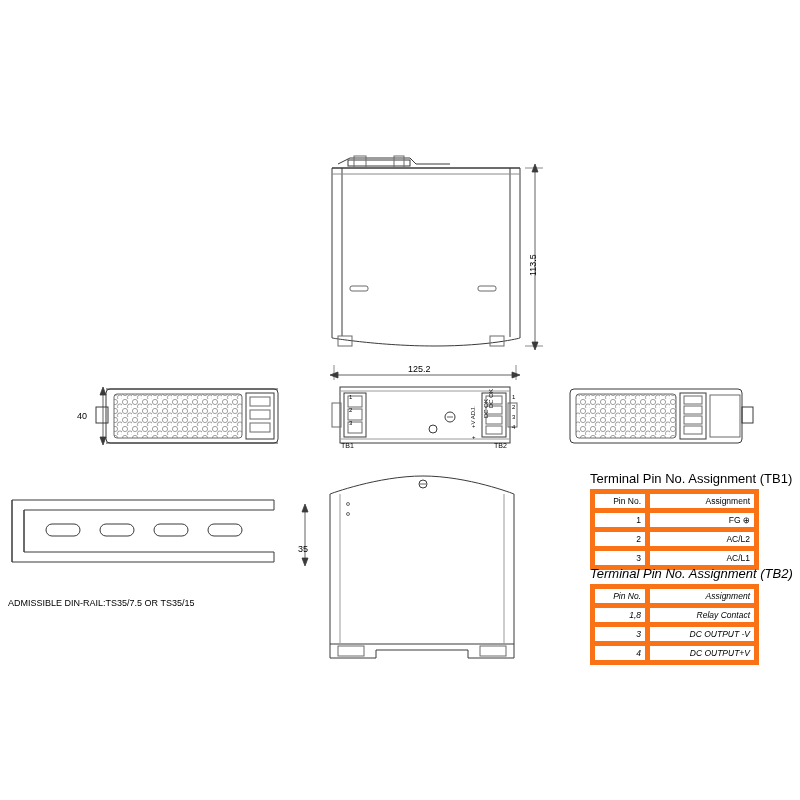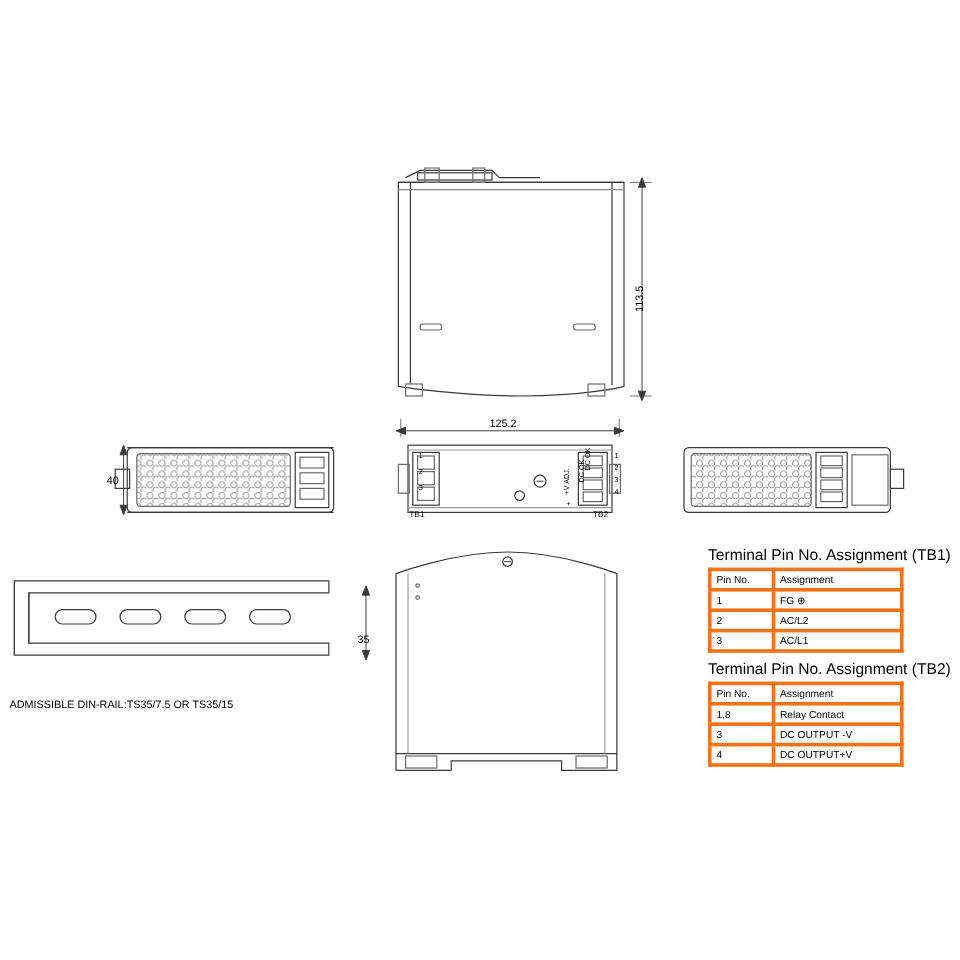--- a/index.html
+++ b/index.html
@@ -1,26 +1,26 @@
 <!DOCTYPE html>
 <html><head>
 <meta charset="utf-8">
 <style>
   html,body{margin:0;padding:0;background:#ffffff;}
   body{width:800px;height:800px;position:relative;font-family:"Liberation Sans",sans-serif;color:#000;}
-  .stage{position:absolute;left:0;top:0;width:800px;height:592px;}
+  .stage{position:absolute;left:0;top:16px;width:800px;height:592px;}
   .abs{position:absolute;}
   .lbl{font-size:9px;color:#000;white-space:nowrap;}
   .lbl.small{font-size:7px;}
   .lbl.tiny{font-size:6px;}
   .rot90{transform:rotate(-90deg);transform-origin:left top;}
   svg{display:block;}
   table{border-collapse:collapse;}
   .tbl-title{font-size:13px;margin-bottom:3px;white-space:nowrap;}
-  .tbl td{border:3px solid #f97316;font-size:8.5px;height:14px;padding:0 4px;text-align:left;color:#000;}
+  .tbl td{border:5px solid #f97316;font-size:8.5px;height:14px;padding:0 4px;text-align:right;color:#000;}
   .tbl td.pin{width:42px;}
   .tbl td.asg{width:96px;}
   .tbl tr.head td{font-size:8.5px;}
   .note{font-size:9px;white-space:nowrap;text-align:right;}
 </style>
 </head>
 <body>
 
 <div class="stage">
 
@@ -103,21 +103,21 @@
 
   <div class="abs" style="left:94px;top:371px;">
     <svg width="18" height="58" viewBox="0 0 18 58">
       <g stroke="#3a3a3a" stroke-width="0.8" fill="#3a3a3a">
         <line x1="9" y1="4" x2="9" y2="54"></line>
         <path d="M9 0 L6 8 L12 8 Z"></path>
         <path d="M9 58 L6 50 L12 50 Z"></path>
       </g>
     </svg>
   </div>
-  <div class="abs lbl" style="left:77px;top:395px;margin-left:12px;">40</div>
+  <div class="abs lbl" style="left:77px;top:395px;">40</div>
 
   <div class="abs" style="left:330px;top:365px;">
     <svg width="190" height="72" viewBox="0 0 190 72">
       <g fill="none" stroke="#3a3a3a" stroke-width="1">
         <rect x="10" y="6" width="170" height="56" fill="#fff"></rect>
         <path d="M10 10 L180 10" stroke="#9a9a9a"></path>
         <path d="M10 58 L180 58" stroke="#9a9a9a"></path>
 
         <rect x="14" y="12" width="22" height="44" stroke="#3a3a3a"></rect>
         <rect x="18" y="15" width="14" height="11" stroke="#6a6a6a"></rect>
@@ -243,21 +243,21 @@
         <td>AC/L2</td>
       </tr>
       <tr>
         <td>3</td>
         <td>AC/L1</td>
       </tr>
     </tbody>
       </table>
   </div>
 
-  <div class="abs" style="left:590px;top:550px;">
+  <div class="abs" style="left:590px;top:550px;font-style:italic;">
     <div class="tbl-title">Terminal Pin No.  Assignment (TB2)</div>
     <table class="tbl">
       <tbody>
           <tr class="head">
         <td class="pin">Pin No.</td>
         <td class="asg">Assignment</td>
       </tr>
       <tr>
         <td>1,8</td>
         <td>Relay Contact</td>

